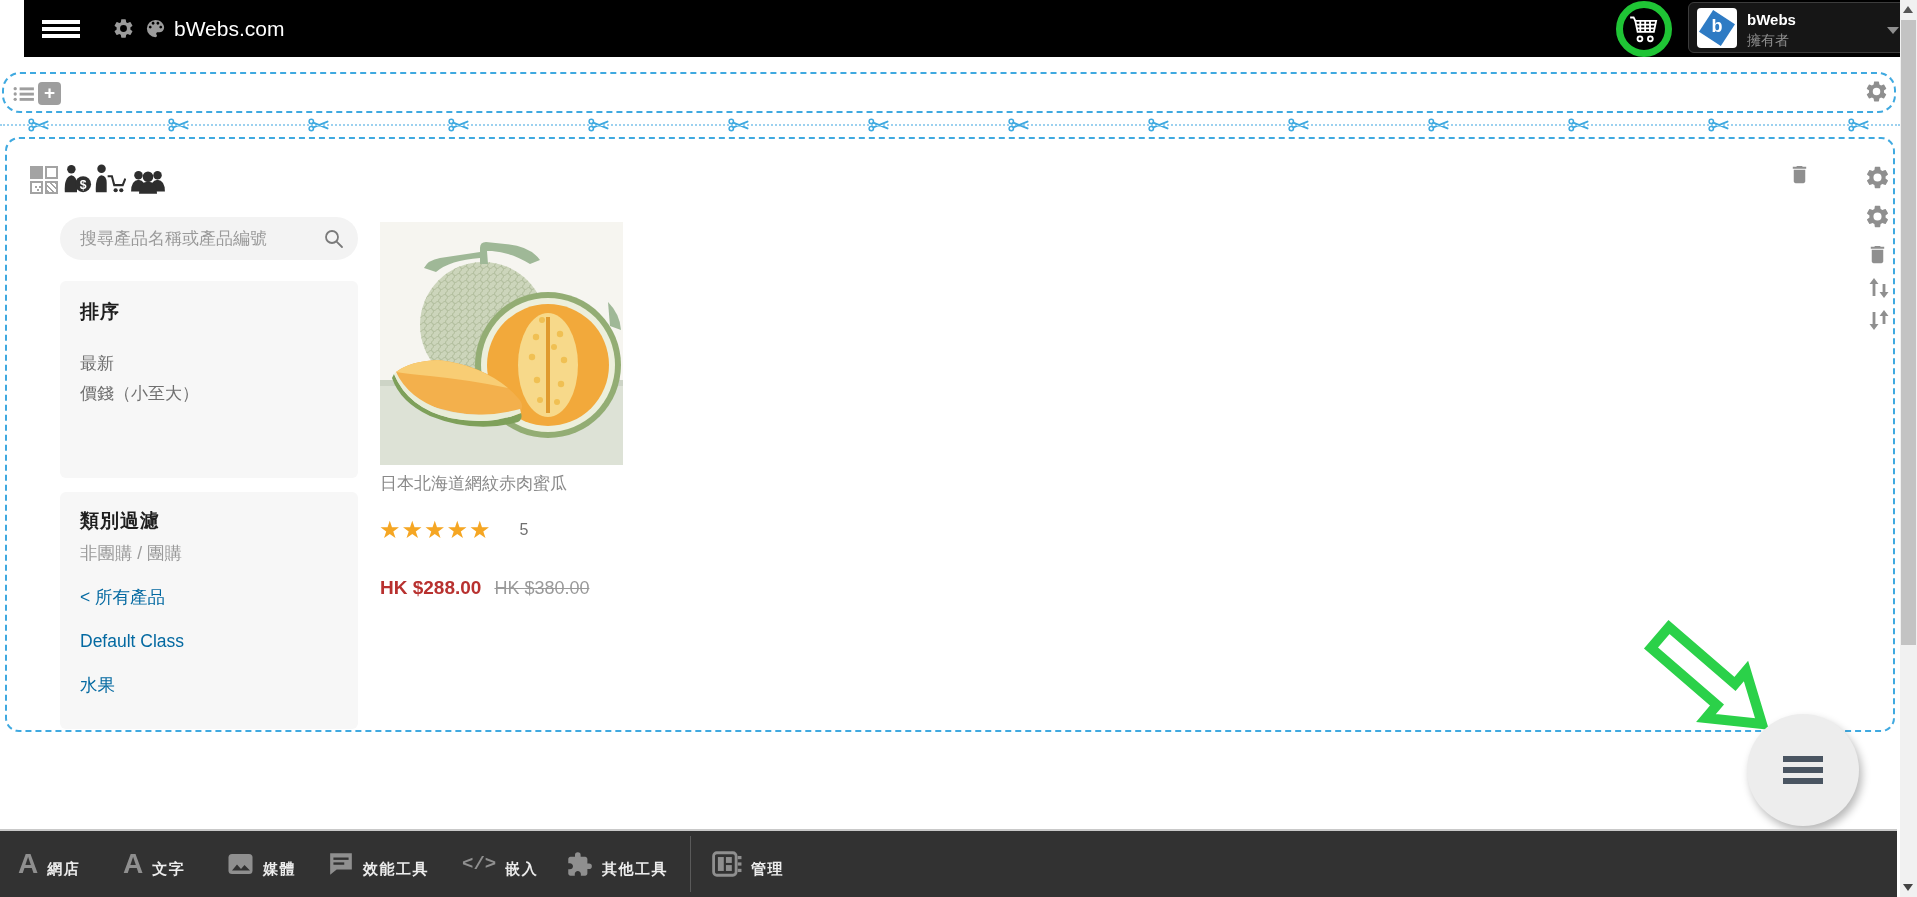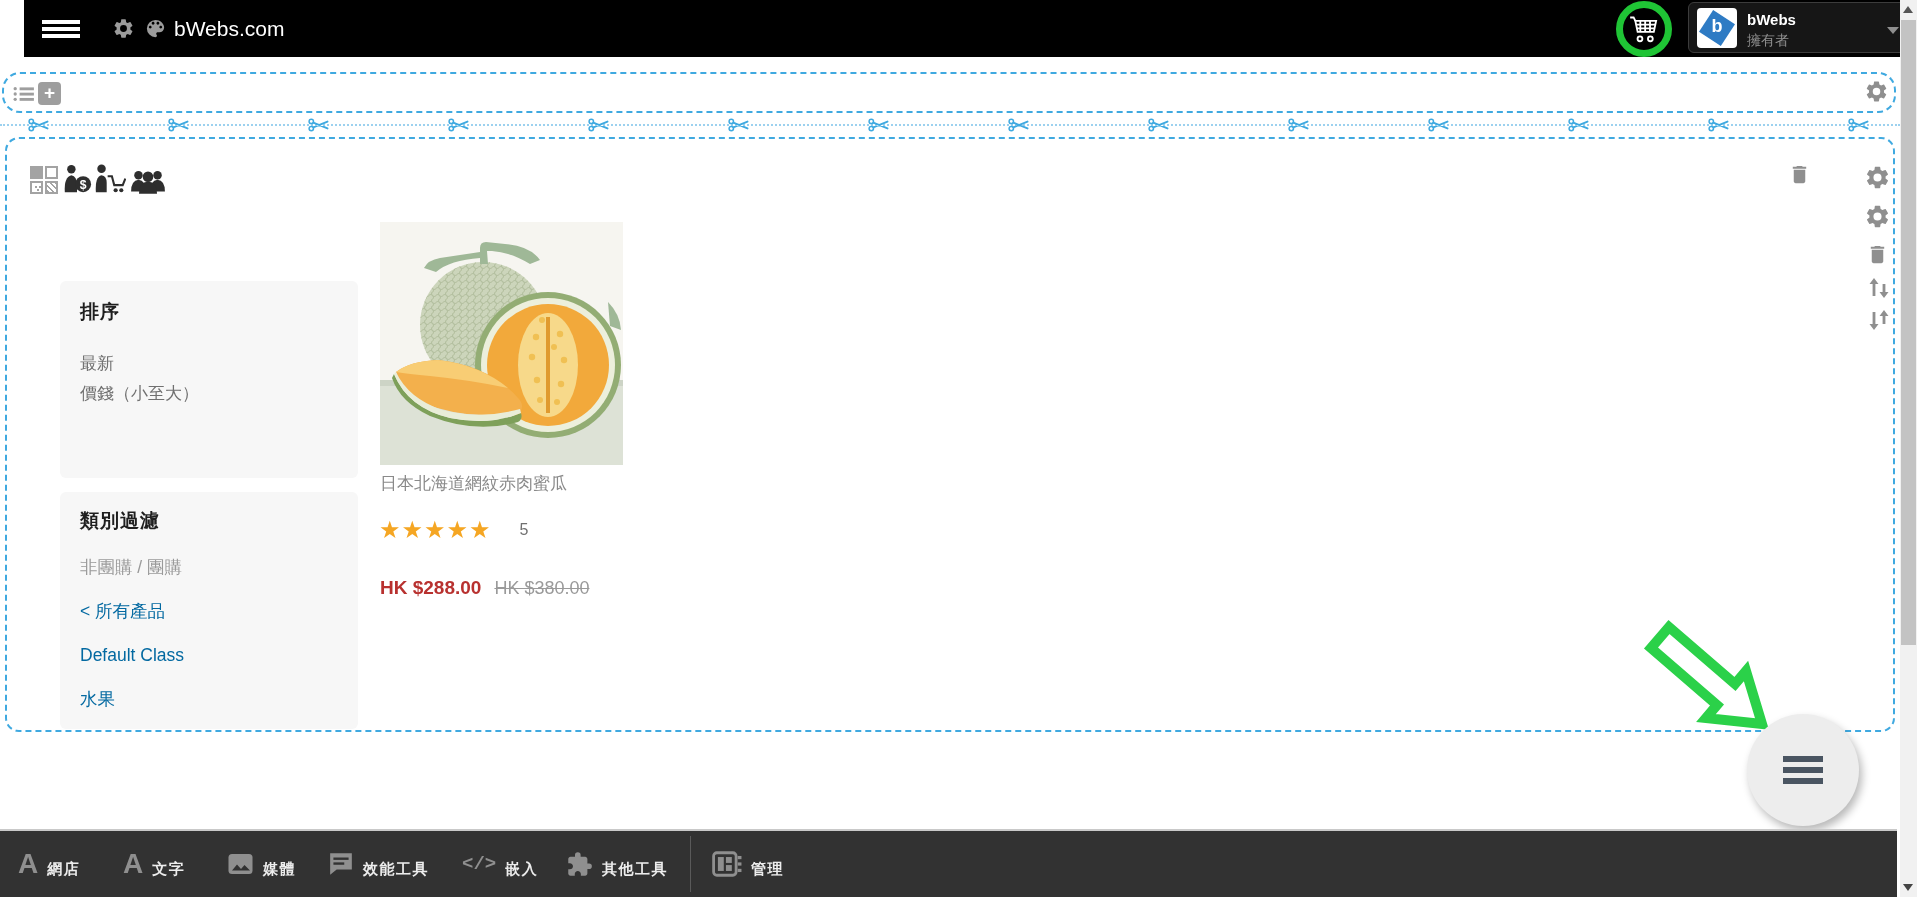--- a/index.html
+++ b/index.html
@@ -68,21 +68,21 @@
   .search-box input { position:absolute; left:20px; top:0; width:238px; height:43px; border:0; background:transparent;
      outline:none; font-size:17px; color:#444; font-family:inherit; }
   .search-box input::placeholder { color:#9a9a9a; }
   .search-box svg { position:absolute; right:14px; top:12px; }
 
   .side-card { position:absolute; left:60px; width:298px; background:#f7f7f7; border-radius:6px; padding:18px 20px; }
   .sort-card { top:281px; height:197px; }
   .filter-card { top:492px; height:237px; padding-top:16px; }
   .side-card h3 { font-size:19px; color:#1f1f1f; font-weight:bold; letter-spacing:1px; }
   .sort-card h3 { margin-bottom:24px; }
-  .filter-card h3 { margin-bottom:22px; }
+  .filter-card h3 { margin-bottom:8px; }
   .sort-card .opt { font-size:17px; color:#707070; line-height:29.5px; cursor:pointer; }
   .filter-card .opt { font-size:17.5px; line-height:22px; margin-bottom:22px; color:#0369a1; cursor:pointer; }
   .filter-card .opt.muted { color:#9a9a9a; }
 
   
   .product-img { position:absolute; left:380px; top:222px; width:243px; height:243px; cursor:pointer; }
   .product-title { position:absolute; left:380px; top:472px; width:260px; font-size:17px; color:#8a8a8a; cursor:pointer; }
   .stars-row { position:absolute; left:379px; top:516px; display:flex; align-items:center; }
   .stars { color:#f5a623; font-size:24px; letter-spacing:1px; font-family:"DejaVu Sans",sans-serif; }
   .rating-count { margin-left:28px; color:#707070; font-size:16px; }
@@ -322,20 +322,27 @@
       <polygon points="17,22 21.5,16 18.4,16 18.4,8 15.6,8 15.6,16 12.5,16"></polygon>
     </g>
   </svg>
   <svg class="icon-abs" style="left:1867px; top:307px; transform:scaleY(-1)" width="22" height="26" viewBox="0 0 22 24">
     <g fill="#8f8f8f">
       <polygon points="7,2 2.5,8 5.6,8 5.6,20 8.4,20 8.4,8 11.5,8"></polygon>
       <polygon points="17,22 21.5,16 18.4,16 18.4,8 15.6,8 15.6,16 12.5,16"></polygon>
     </g>
   </svg>
 
+  <div class="search-box">
+    <input type="text" placeholder="搜尋產品名稱或產品編號" style="">
+    <svg width="20" height="20" viewBox="0 0 20 20">
+      <circle cx="8" cy="8" r="6" fill="none" stroke="#7a7a7a" stroke-width="1.8"></circle>
+      <line x1="12.6" y1="12.6" x2="18" y2="18" stroke="#7a7a7a" stroke-width="1.8" stroke-linecap="round"></line>
+    </svg>
+  </div>
 
   <div class="side-card sort-card">
     <h3>排序</h3>
     <div class="opt">最新</div>
     <div class="opt">價錢（小至大）</div>
   </div>
 
   <div class="side-card filter-card">
     <h3>類別過濾</h3>
     <div class="opt muted">非團購 / 團購</div>

